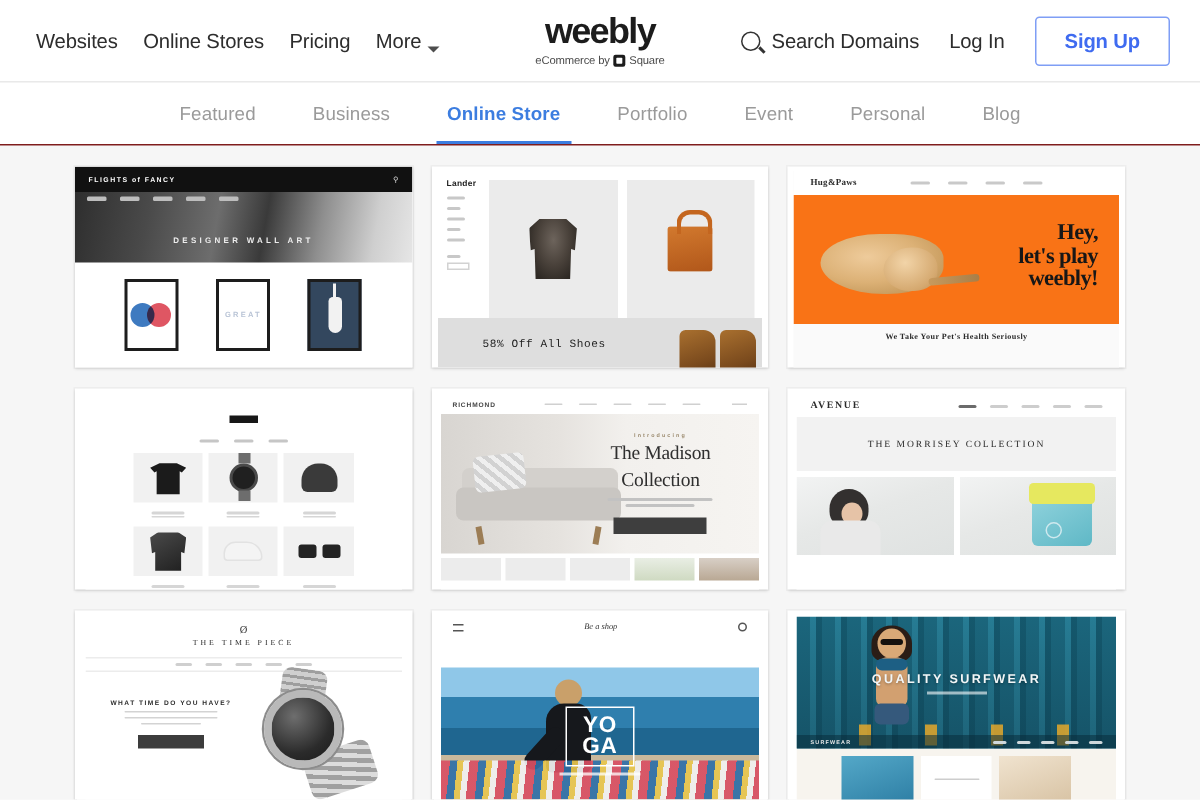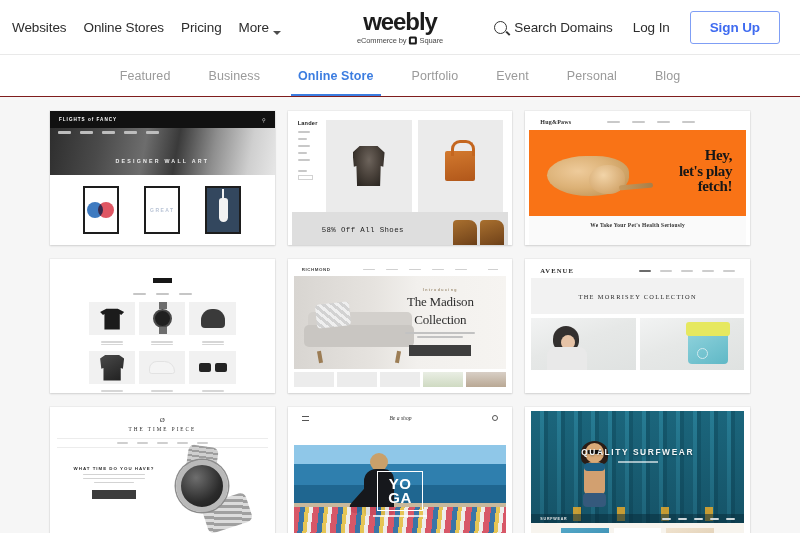--- a/index.html
+++ b/index.html
@@ -13,21 +13,21 @@
 
   
   #topbar{
     position:relative;
     height:55px;
     background:#ffffff;
     border-bottom:1px solid #e9e9e9;
     display:flex;
     align-items:center;
   }
-  #nav-left{ display:flex; align-items:center; gap:17px; margin-left:12px; }
+  #nav-left{ display:flex; align-items:center; gap:17px; margin-left:24px; }
   .nav-link{
     font-size:13.5px; color:#2d2d2d; letter-spacing:-0.1px;
     white-space:nowrap; cursor:pointer;
   }
   .more-wrap{ display:flex; align-items:flex-end; gap:4px; cursor:pointer; }
   .caret{
     width:0;height:0;border-left:4px solid transparent;border-right:4px solid transparent;
     border-top:4.5px solid #4d4d4d; margin-top:2px;
   }
   #logo-wrap{
@@ -278,21 +278,21 @@
   .c8-person .leg{ position:absolute;left:-4px;bottom:10px;width:34px;height:12px;background:#16181c;border-radius:7px;transform:rotate(-48deg);}
   .c8-badge{ position:absolute;left:50%;top:26px;transform:translateX(-50%);
     width:46px;height:40px;border:1.6px solid #fff;display:flex;align-items:center;justify-content:center;}
   .c8-badge span{ color:#fff;font-size:15px;font-weight:bold;line-height:.92;letter-spacing:.5px;text-align:center;}
   .c8-sub{ position:absolute;left:50%;top:70px;transform:translateX(-50%);width:54px;height:2px;background:rgba(255,255,255,.75);}
   .c8-foot{ height:16px;background:#fff;position:relative;}
   .c8-foot .blob{ position:absolute;left:50%;transform:translateX(-50%);top:4px;width:16px;height:14px;border-radius:50% 50% 40% 40%;background:#3a2e26;}
 
   
   .c9 .shot{ inset:4px 6px -4px 6px; }
-  .c9-hero{ height:112px;position:relative;overflow:hidden;
+  .c9-hero{ height:88px;position:relative;overflow:hidden;
     background:repeating-linear-gradient(90deg,#1f6f86 0 9px,#2d8aa3 9px 13px,#175e73 13px 17px);padding-left:24px;}
   .c9-hero::before{
     content:"";position:absolute;inset:0;
     background:linear-gradient(180deg,rgba(10,60,80,.18),rgba(8,45,62,.42));}
   .c9-girl{ position:absolute;left:40px;bottom:8px;width:46px;height:72px;z-index:2;}
   .c9-girl .head{ position:absolute;left:14px;top:0;width:19px;height:20px;border-radius:50%;background:#d9a977;}
   .c9-girl .hair{ position:absolute;left:10px;top:-2px;width:27px;height:24px;border-radius:50% 50% 30% 30%;background:#2b1d16;}
   .c9-girl .glass{ position:absolute;left:16px;top:7px;width:15px;height:4px;background:#15110e;border-radius:2px;}
   .c9-girl .body{ position:absolute;left:13px;top:19px;width:21px;height:33px;background:#d2a070;border-radius:8px 8px 5px 5px;}
   .c9-girl .top{ position:absolute;left:13px;top:20px;width:21px;height:8px;background:#1d5f84;border-radius:4px;}
@@ -439,21 +439,21 @@
             <i></i>
             <i></i>
             <i></i>
           </span>
       </div>
       <div class="c3-hero">
         <span class="pup"></span>
         <div class="c3-head">
           <div>Hey,</div>
           <div>let's play</div>
-          <div>fetch!</div>
+          <div>weebly!</div>
         </div>
       </div>
       <div class="c3-foot">We Take Your Pet's Health Seriously</div>
     </div>
   </div>
 
   <div class="card c4">
     <div class="shot">
       <div class="c4-top">
         <span class="c4-logo"></span>

